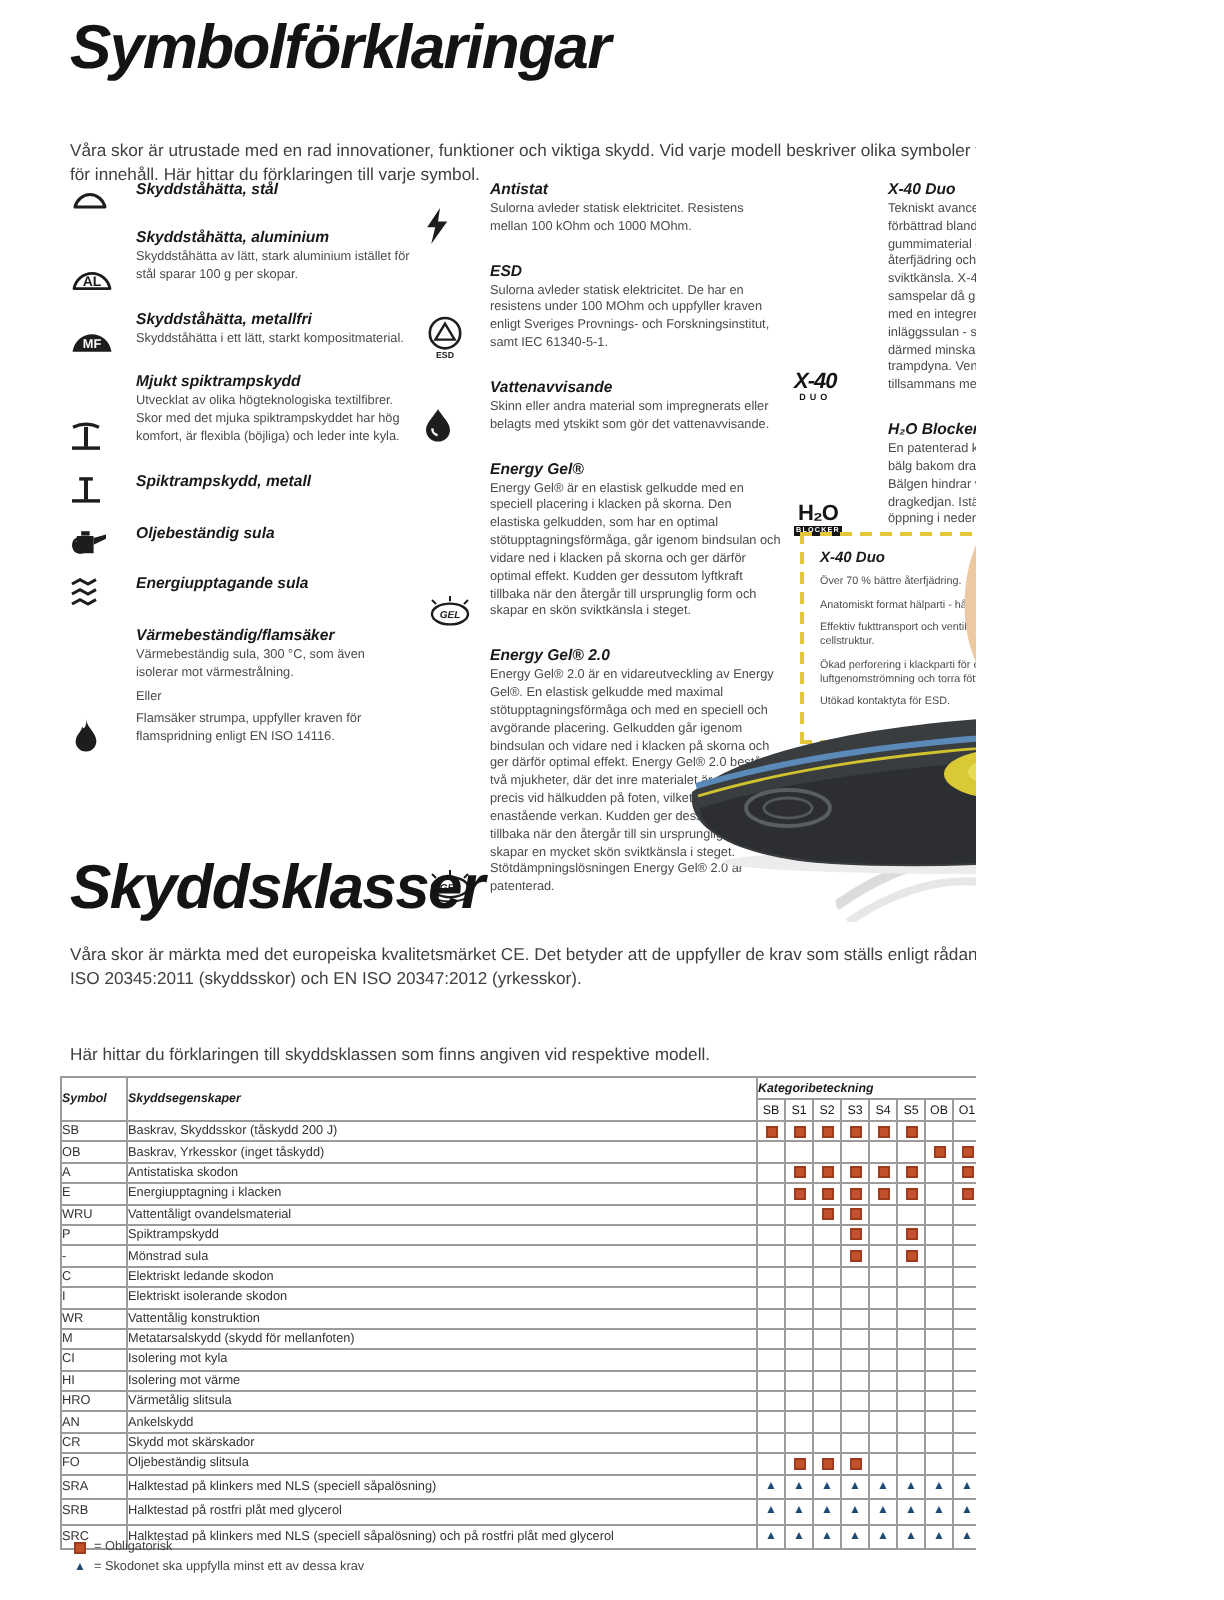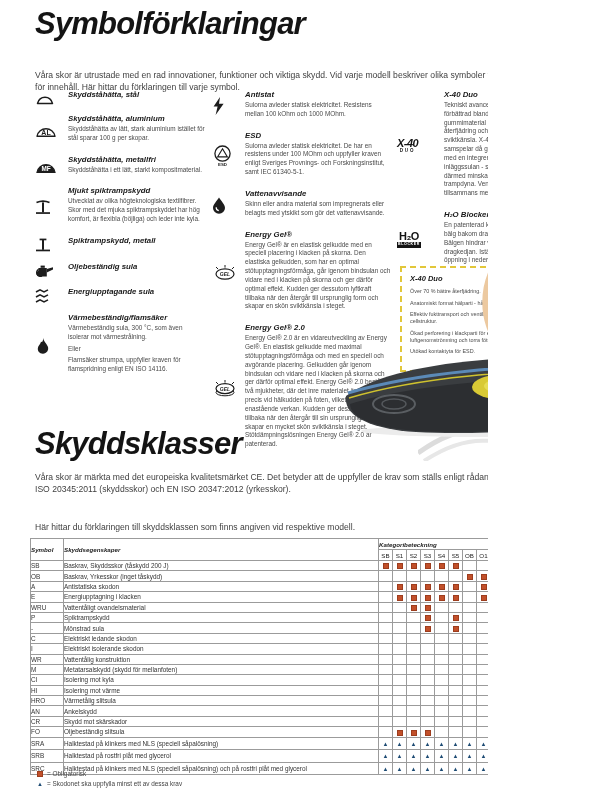--- a/index.html
+++ b/index.html
@@ -17,21 +17,21 @@
   #intro2b{top:512px;}
 
   
   .sym-col{position:absolute;top:90px;}
   #col1{left:35px;width:170px;}
   #col2{left:212px;width:180px;}
   #col3{left:397px;width:192px;}
 
   .sym{display:flex;margin-bottom:9px;}
   .sym-icon{flex:0 0 26px;width:26px;margin-right:7px;display:flex;justify-content:flex-start;
-    align-items:center;padding-top:1px;}
+    align-items:flex-end;padding-top:1px;}
   #col3 .sym-icon{flex-basis:40px;width:40px;}
   .sym-body{flex:1;}
   .sym-title{font-size:7.8px;font-weight:bold;font-style:italic;color:#191919;margin:0 0 2px 0;}
   .sym-desc{font-size:6.4px;line-height:1.38;color:#4a4a4a;margin:0 0 3px 0;}
 
   
   .logo-x40{font-style:italic;font-weight:bold;color:#141414;text-align:center;line-height:1;}
   .x40-main{display:block;font-size:11px;letter-spacing:-0.5px;}
   .x40-sub{display:block;font-size:4.5px;letter-spacing:2px;font-style:normal;}
   .logo-h2o{font-weight:bold;color:#141414;text-align:center;line-height:1;}

